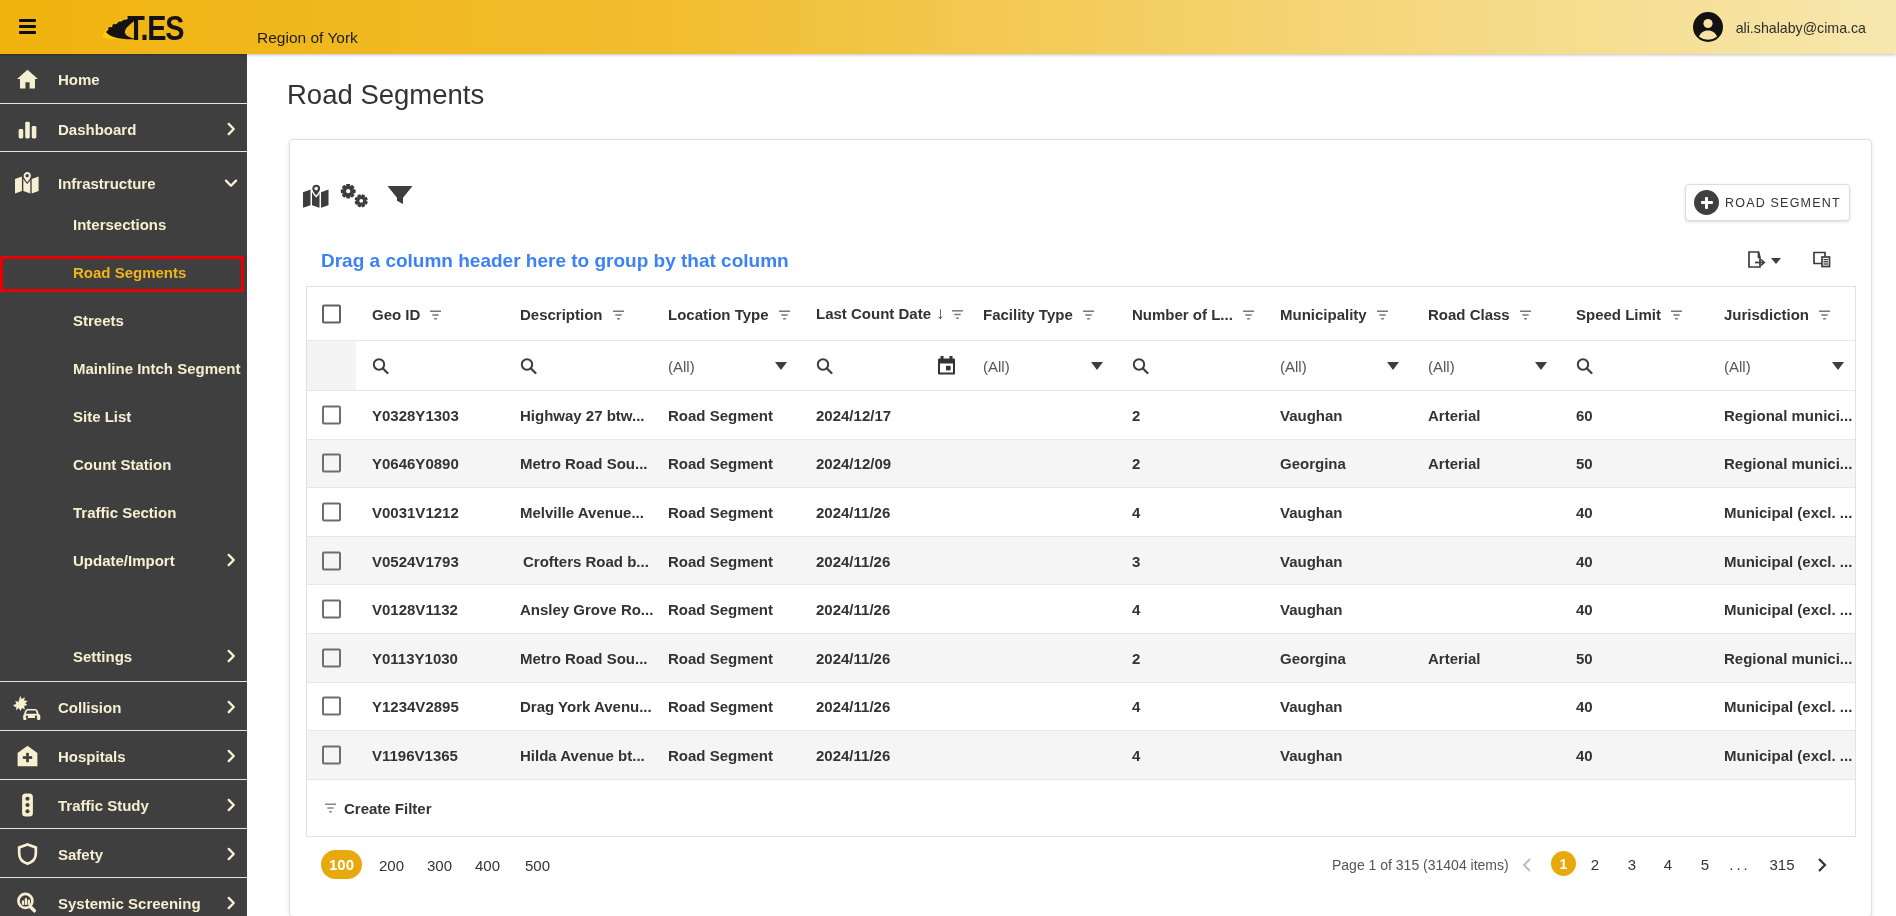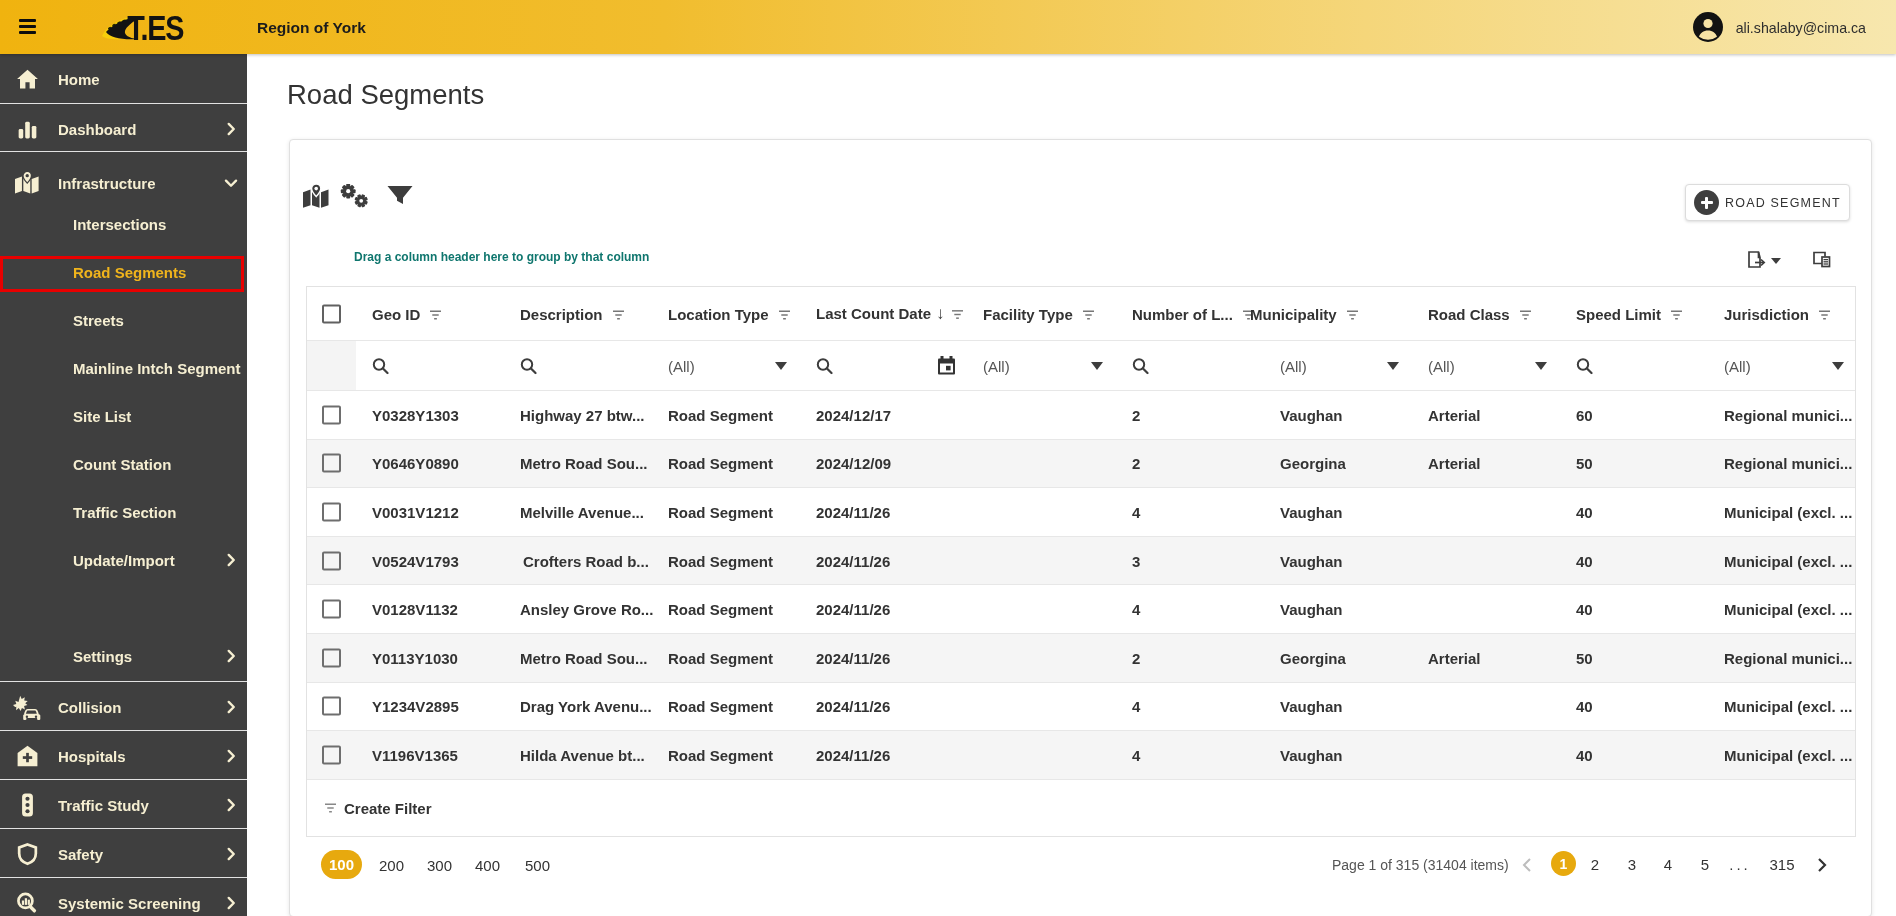--- a/index.html
+++ b/index.html
@@ -5,21 +5,21 @@
 * { margin:0; padding:0; box-sizing:border-box; }
 html,body { width:1896px; height:916px; overflow:hidden; background:#fff;
   font-family:"Liberation Sans", sans-serif; }
 #page { position:relative; width:1896px; height:916px; }
 
 
 #topbar { position:absolute; left:0; top:0; width:1896px; height:54px;
   background:linear-gradient(90deg,#F0B30F 0%,#F1BD2E 35%,#F5D67A 72%,#F7E7AE 100%);
   box-shadow:0 1px 3px rgba(0,0,0,0.25); z-index:5; }
 #burger div { position:absolute; left:19px; width:17px; height:3px; background:#0d0d0d; border-radius:1px; }
-#regionyork { position:absolute; left:257px; top:19px; font-size:15.5px; font-weight:bold; color:#1c1c1c; }
+#regionyork { position:absolute; left:257px; top:29px; font-size:15.5px; font-weight:normal; color:#1c1c1c; }
 #email { position:absolute; right:30px; top:20px; font-size:14.2px; color:#2e2e2e; }
 
 
 #sidebar { position:absolute; left:0; top:54px; width:247px; height:862px; background:#3F3F3F; z-index:4; }
 .mi { position:absolute; left:0; width:247px; height:49px; }
 .mi .lbl { position:absolute; left:58px; top:50%; transform:translateY(-50%);
   font-size:15px; font-weight:bold; color:#F6EFD2; }
 .mi .ico { position:absolute; left:15px; top:50%; transform:translateY(-50%); width:25px; height:25px; }
 .mi .chev { position:absolute; right:5px; top:50%; transform:translateY(-50%); width:22px; height:22px; }
 .smi { position:absolute; left:0; width:247px; height:48px; }
@@ -35,21 +35,21 @@
 
 #btn-rs { position:absolute; left:1685px; top:184px; width:165px; height:37px; background:#fff;
   border:1px solid #dcdcdc; border-radius:4px; box-shadow:0 1px 3px rgba(0,0,0,0.14);
   display:flex; align-items:center; }
 #btn-rs .plus { width:25px; height:25px; border-radius:50%; background:#3F3F3F; margin-left:8px;
   position:relative; }
 #btn-rs .plus:before { content:""; position:absolute; left:6.5px; top:11px; width:12px; height:3px; background:#fff; border-radius:1px; }
 #btn-rs .plus:after  { content:""; position:absolute; left:11px; top:6.5px; width:3px; height:12px; background:#fff; border-radius:1px; }
 #btn-rs .txt { margin-left:6px; font-size:12.5px; letter-spacing:1.2px; color:#333; }
 
-#dragtext { position:absolute; left:321px; top:250px; font-size:12px; font-weight:bold; color:#0f766e;margin-left:33px; }
+#dragtext { position:absolute; left:321px; top:250px; font-size:19px; font-weight:bold; color:#3b82f6; }
 
 
 #grid { position:absolute; left:306px; top:286px; width:1550px; border:1px solid #e2e2e2; background:#fff; }
 .trow { position:relative; width:100%; border-bottom:1px solid #e7e7e7; }
 .cell { position:absolute; top:0; height:100%; }
 .ct { position:absolute; left:16px; top:50%; transform:translateY(-50%); font-size:15px; font-weight:bold; color:#333; white-space:nowrap; }
 .cbwrap { position:absolute; left:15px; top:50%; transform:translateY(-50%); width:19px; height:19px; }
 .cb { width:19px; height:19px; border:2px solid #6e6e6e; border-radius:2px; background:transparent; }
 .allt { position:absolute; left:16px; top:50%; transform:translateY(-50%); font-size:15px; color:#555; }
 .caret { position:absolute; right:13px; top:50%; transform:translateY(-50%); width:0; height:0;
@@ -373,21 +373,21 @@
         </div>
       <div class="cell" style="left:809px;width:148px;">
           <div class="ct">Number of L...<svg class="fic" viewBox="0 0 14 12">
               <g stroke="#777" stroke-width="1.6">
                 <line x1="1" y1="2" x2="13" y2="2"></line>
                 <line x1="3.5" y1="6" x2="10.5" y2="6"></line>
                 <line x1="5.5" y1="10" x2="8.5" y2="10"></line>
               </g>
             </svg></div>
         </div>
-      <div class="cell" style="left:927px;width:148px;">
+      <div class="cell" style="left:957px;width:148px;">
           <div class="ct">Municipality<svg class="fic" viewBox="0 0 14 12">
               <g stroke="#777" stroke-width="1.6">
                 <line x1="1" y1="2" x2="13" y2="2"></line>
                 <line x1="3.5" y1="6" x2="10.5" y2="6"></line>
                 <line x1="5.5" y1="10" x2="8.5" y2="10"></line>
               </g>
             </svg></div>
         </div>
       <div class="cell" style="left:1105px;width:148px;">
           <div class="ct">Road Class<svg class="fic" viewBox="0 0 14 12">

